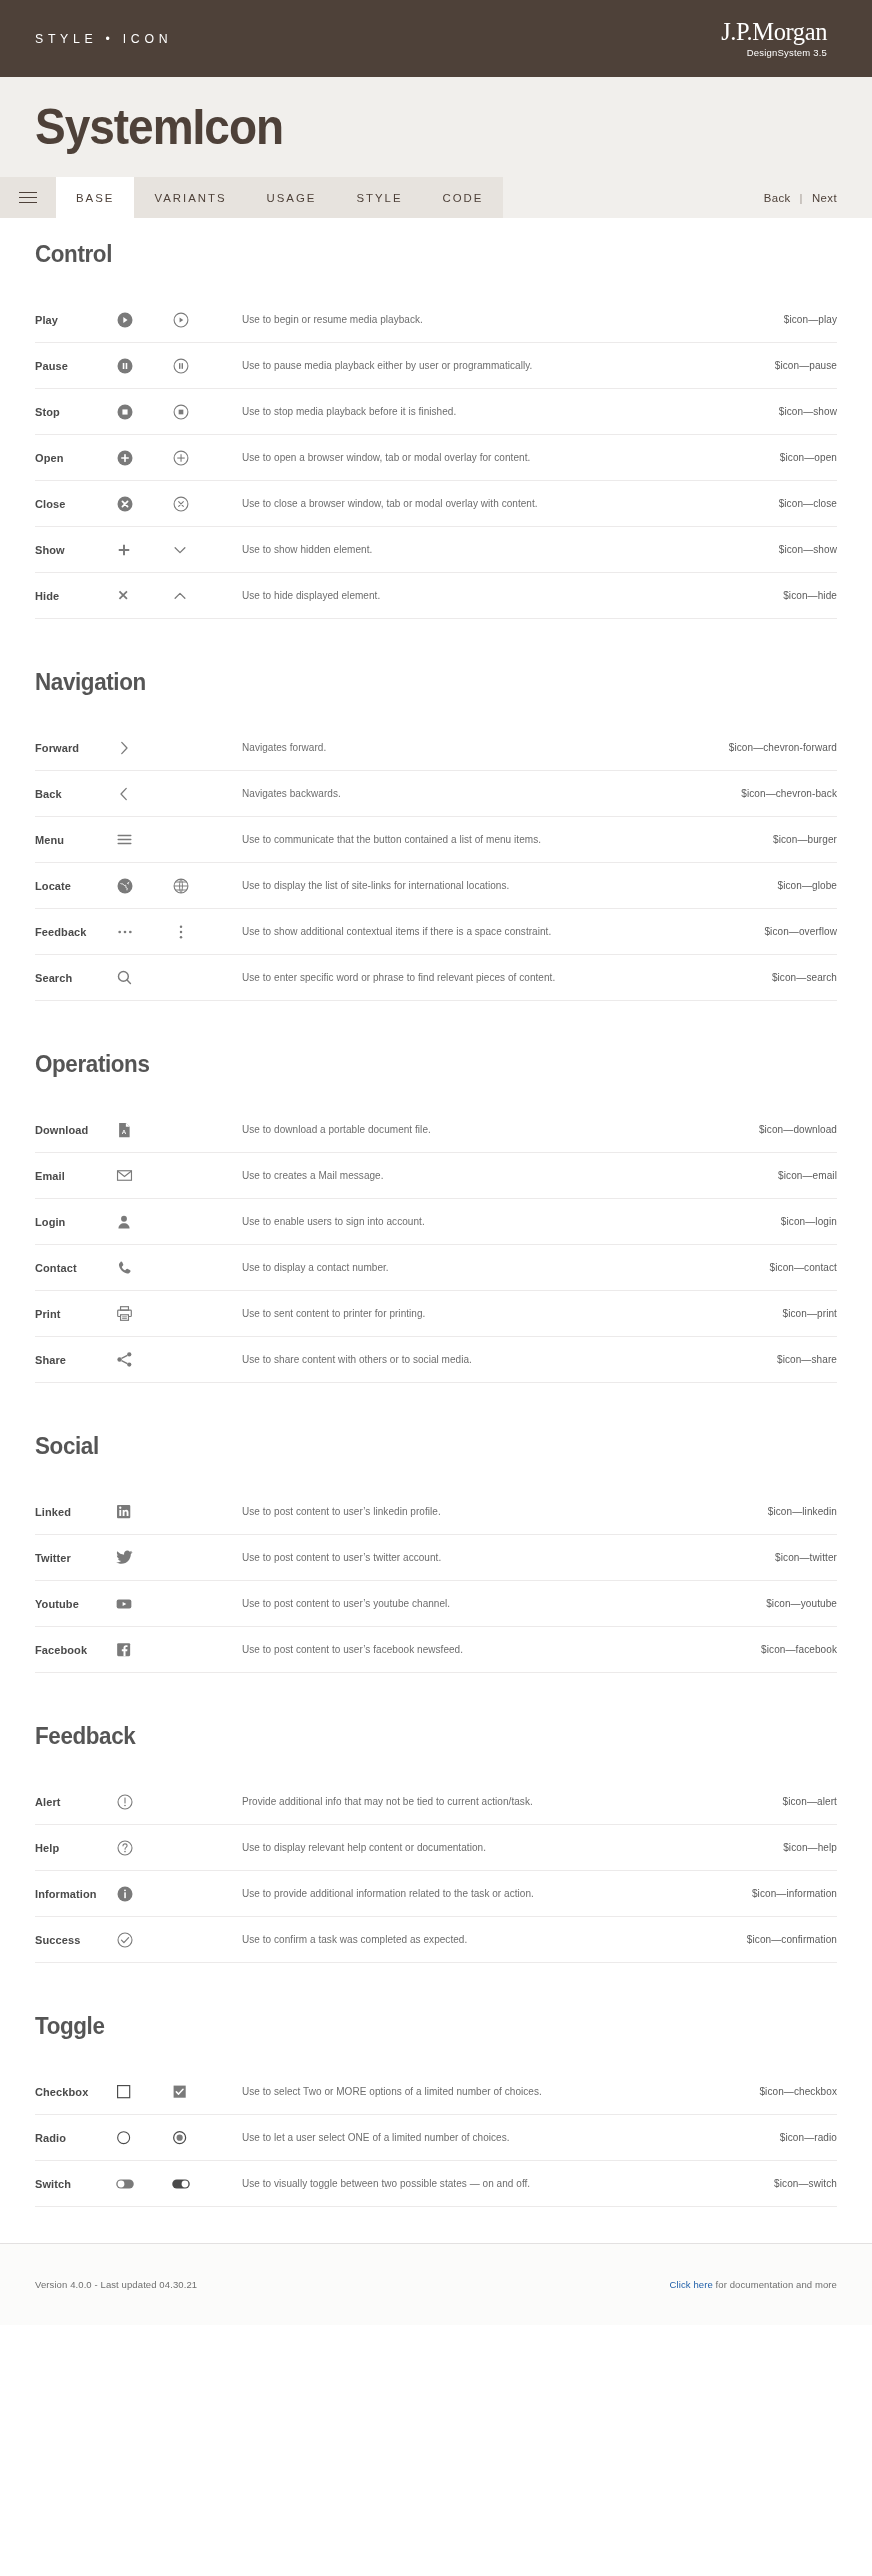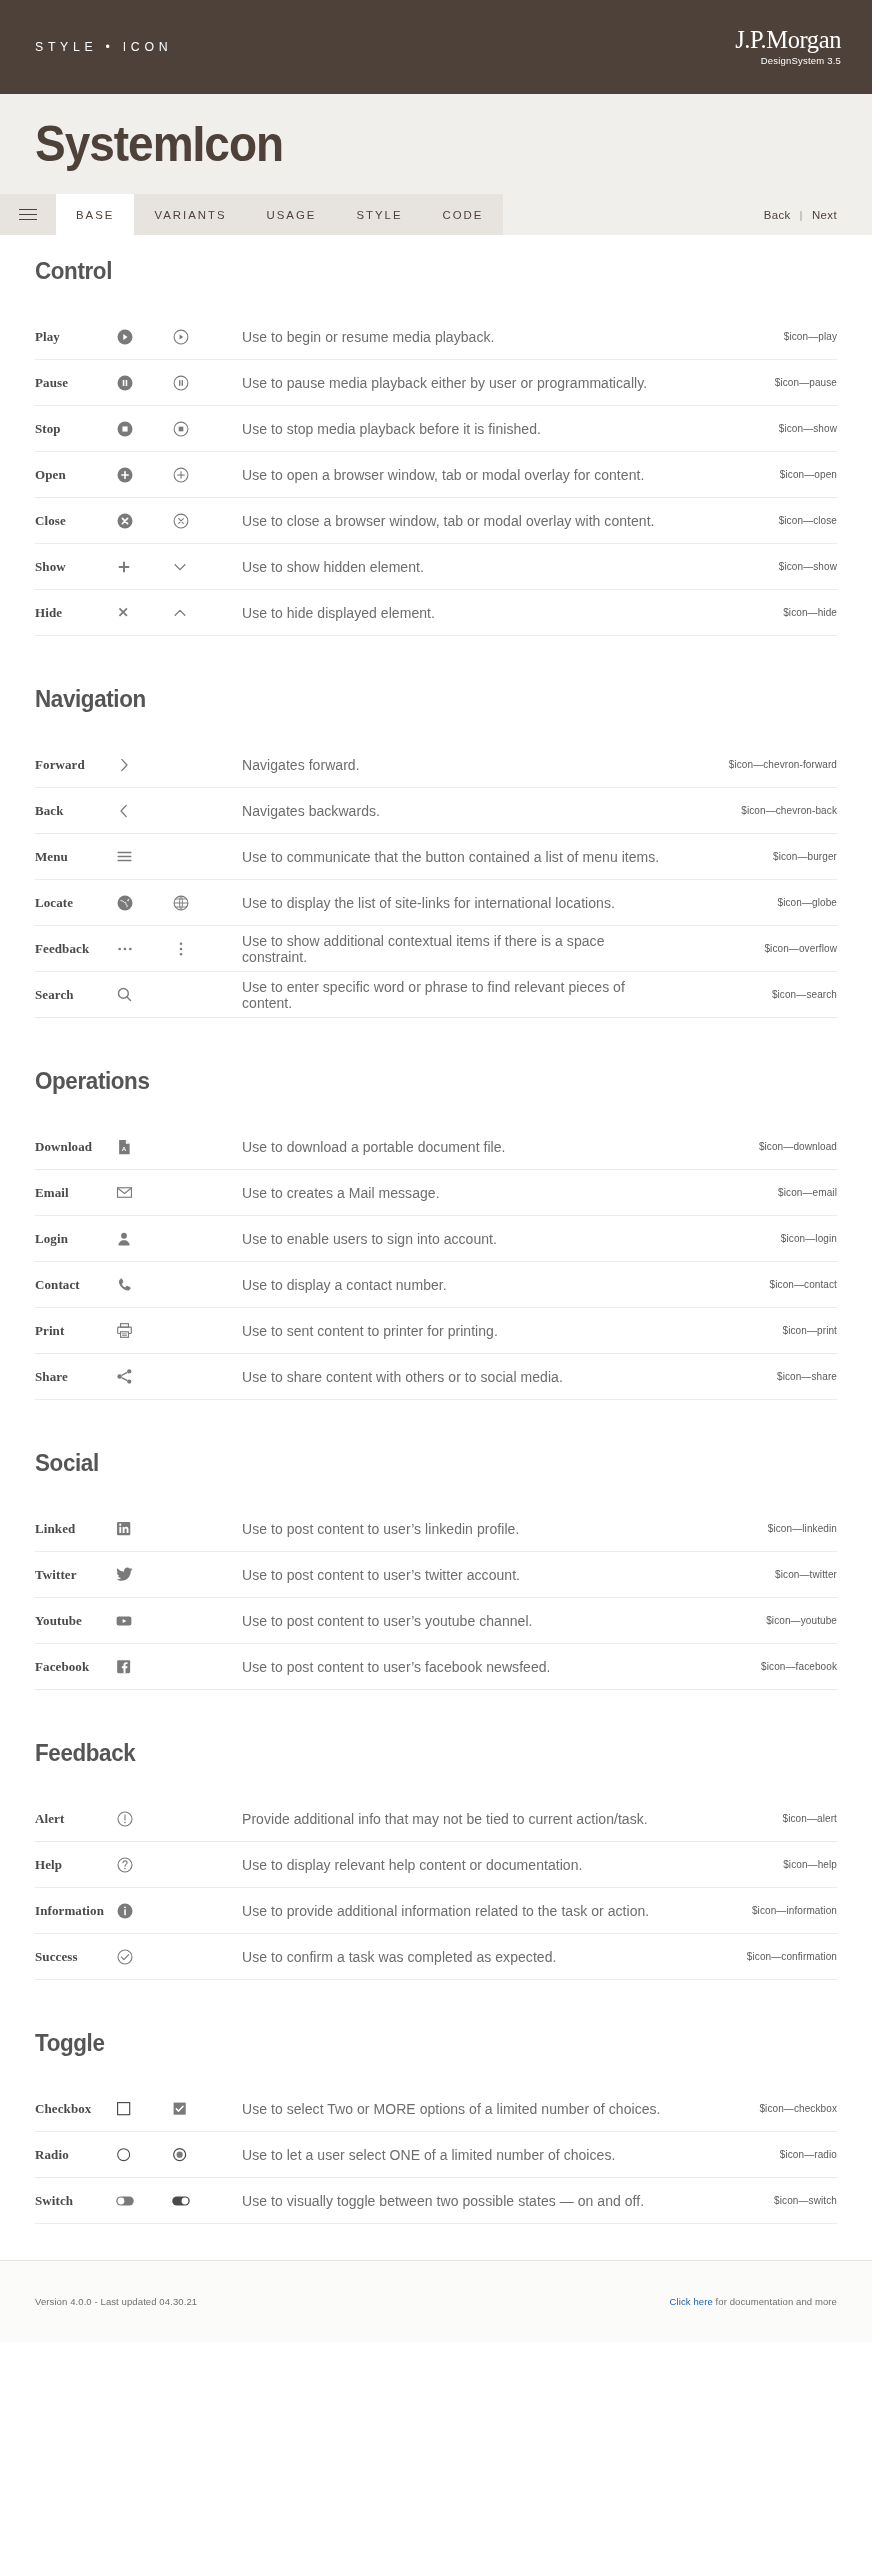--- a/index.html
+++ b/index.html
@@ -6,26 +6,26 @@
   html, body {
     width: 872px;
     background: #ffffff;
     font-family: "Liberation Sans", sans-serif;
     -webkit-font-smoothing: antialiased;
   }
   body { width: 872px; }
 
   
   .topbar {
-    height: 94px;
+    height: 77px;
     background: #4e4139;
     display: flex;
     align-items: center;
     justify-content: space-between;
-    padding: 0 31px 0 35px;
+    padding: 0 45px 0 35px;
     position: relative;
   }
   .topbar-eyebrow {
     color: #ffffff;
     font-size: 12.3px;
     letter-spacing: 4.7px;
     font-weight: 400;
   }
   .brand-block { text-align: right; line-height: 1; }
   .brand-name {
@@ -128,45 +128,44 @@
     display: flex;
     align-items: center;
     height: 46px;
     border-bottom: 0.9px solid #eceaea;
   }
   .row:first-child { border-top: none; }
   .rows .row:last-child { border-bottom: 0.9px solid #eceaea; }
 
   .c-name {
     flex: 0 0 80px;
-    font-size: 13px;
+    font-size: 11px;
     font-weight: 700;
     color: #4a4a4a;
     letter-spacing: 0.1px;
-    font-family: Liberation Serif, serif;
   }
   .c-icon {
     flex: 0 0 56px;
     display: flex;
     align-items: center;
     justify-content: flex-start;
     height: 22px;
     color: #7a7a7a;
   }
   .c-icon2 {
     flex: 0 0 71px;
     display: flex;
     align-items: center;
     justify-content: flex-start;
     height: 22px;
     color: #7a7a7a;
   }
   .c-desc {
     flex: 1 1 auto;
-    font-size: 14px;
+    font-size: 10px;
     color: #6d6d6d;
     letter-spacing: 0.05px;
     padding-right: 11px;
   }
   .c-token {
     flex: 0 0 164px;
     text-align: right;
     font-size: 10px;
     font-weight: 400;
     color: #5a5a5a;

